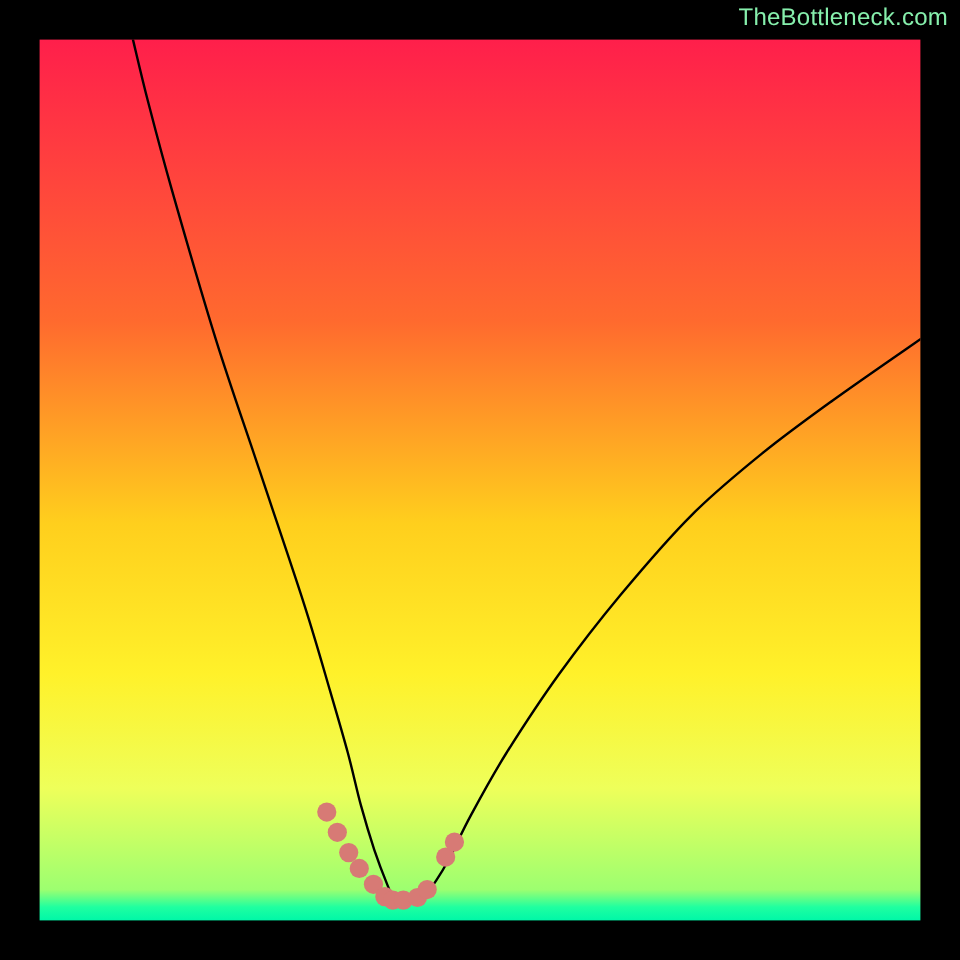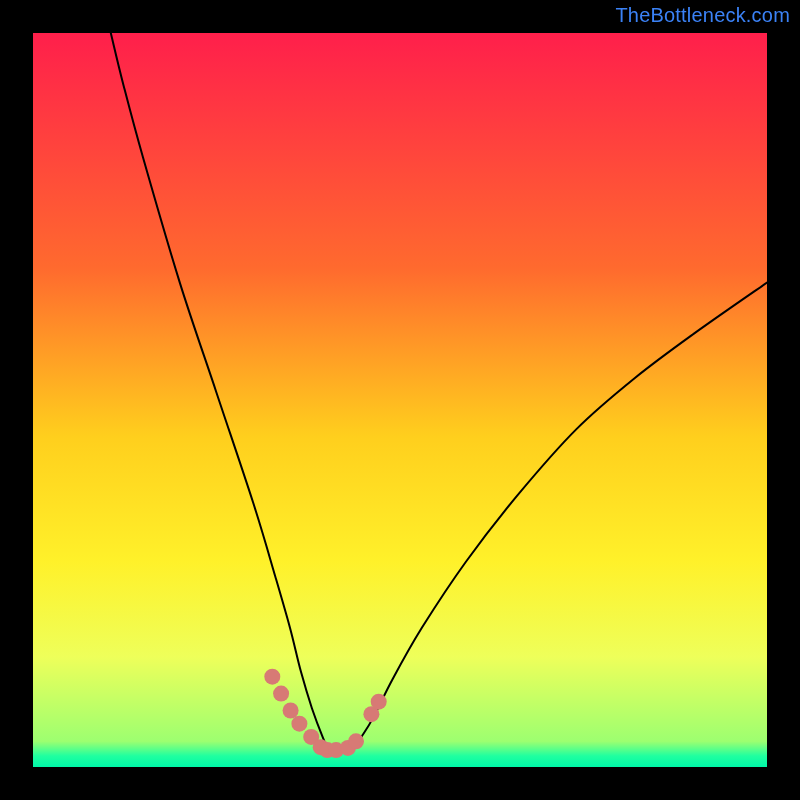--- a/index.html
+++ b/index.html
@@ -16,21 +16,21 @@
     height: 800px;
     background: #000000;
   }
   .watermark {
     position: absolute;
     top: 4px;
     right: 10px;
     font-family: Arial, Helvetica, sans-serif;
     font-size: 20px;
     font-weight: 500;
-    color: #3b82f6;
+    color: #86efac;
     letter-spacing: 0.2px;
     user-select: none;
     text-align: right;
   }
   svg.plot {
     position: absolute;
     left: 0;
     top: 0;
     width: 800px;
     height: 800px;

